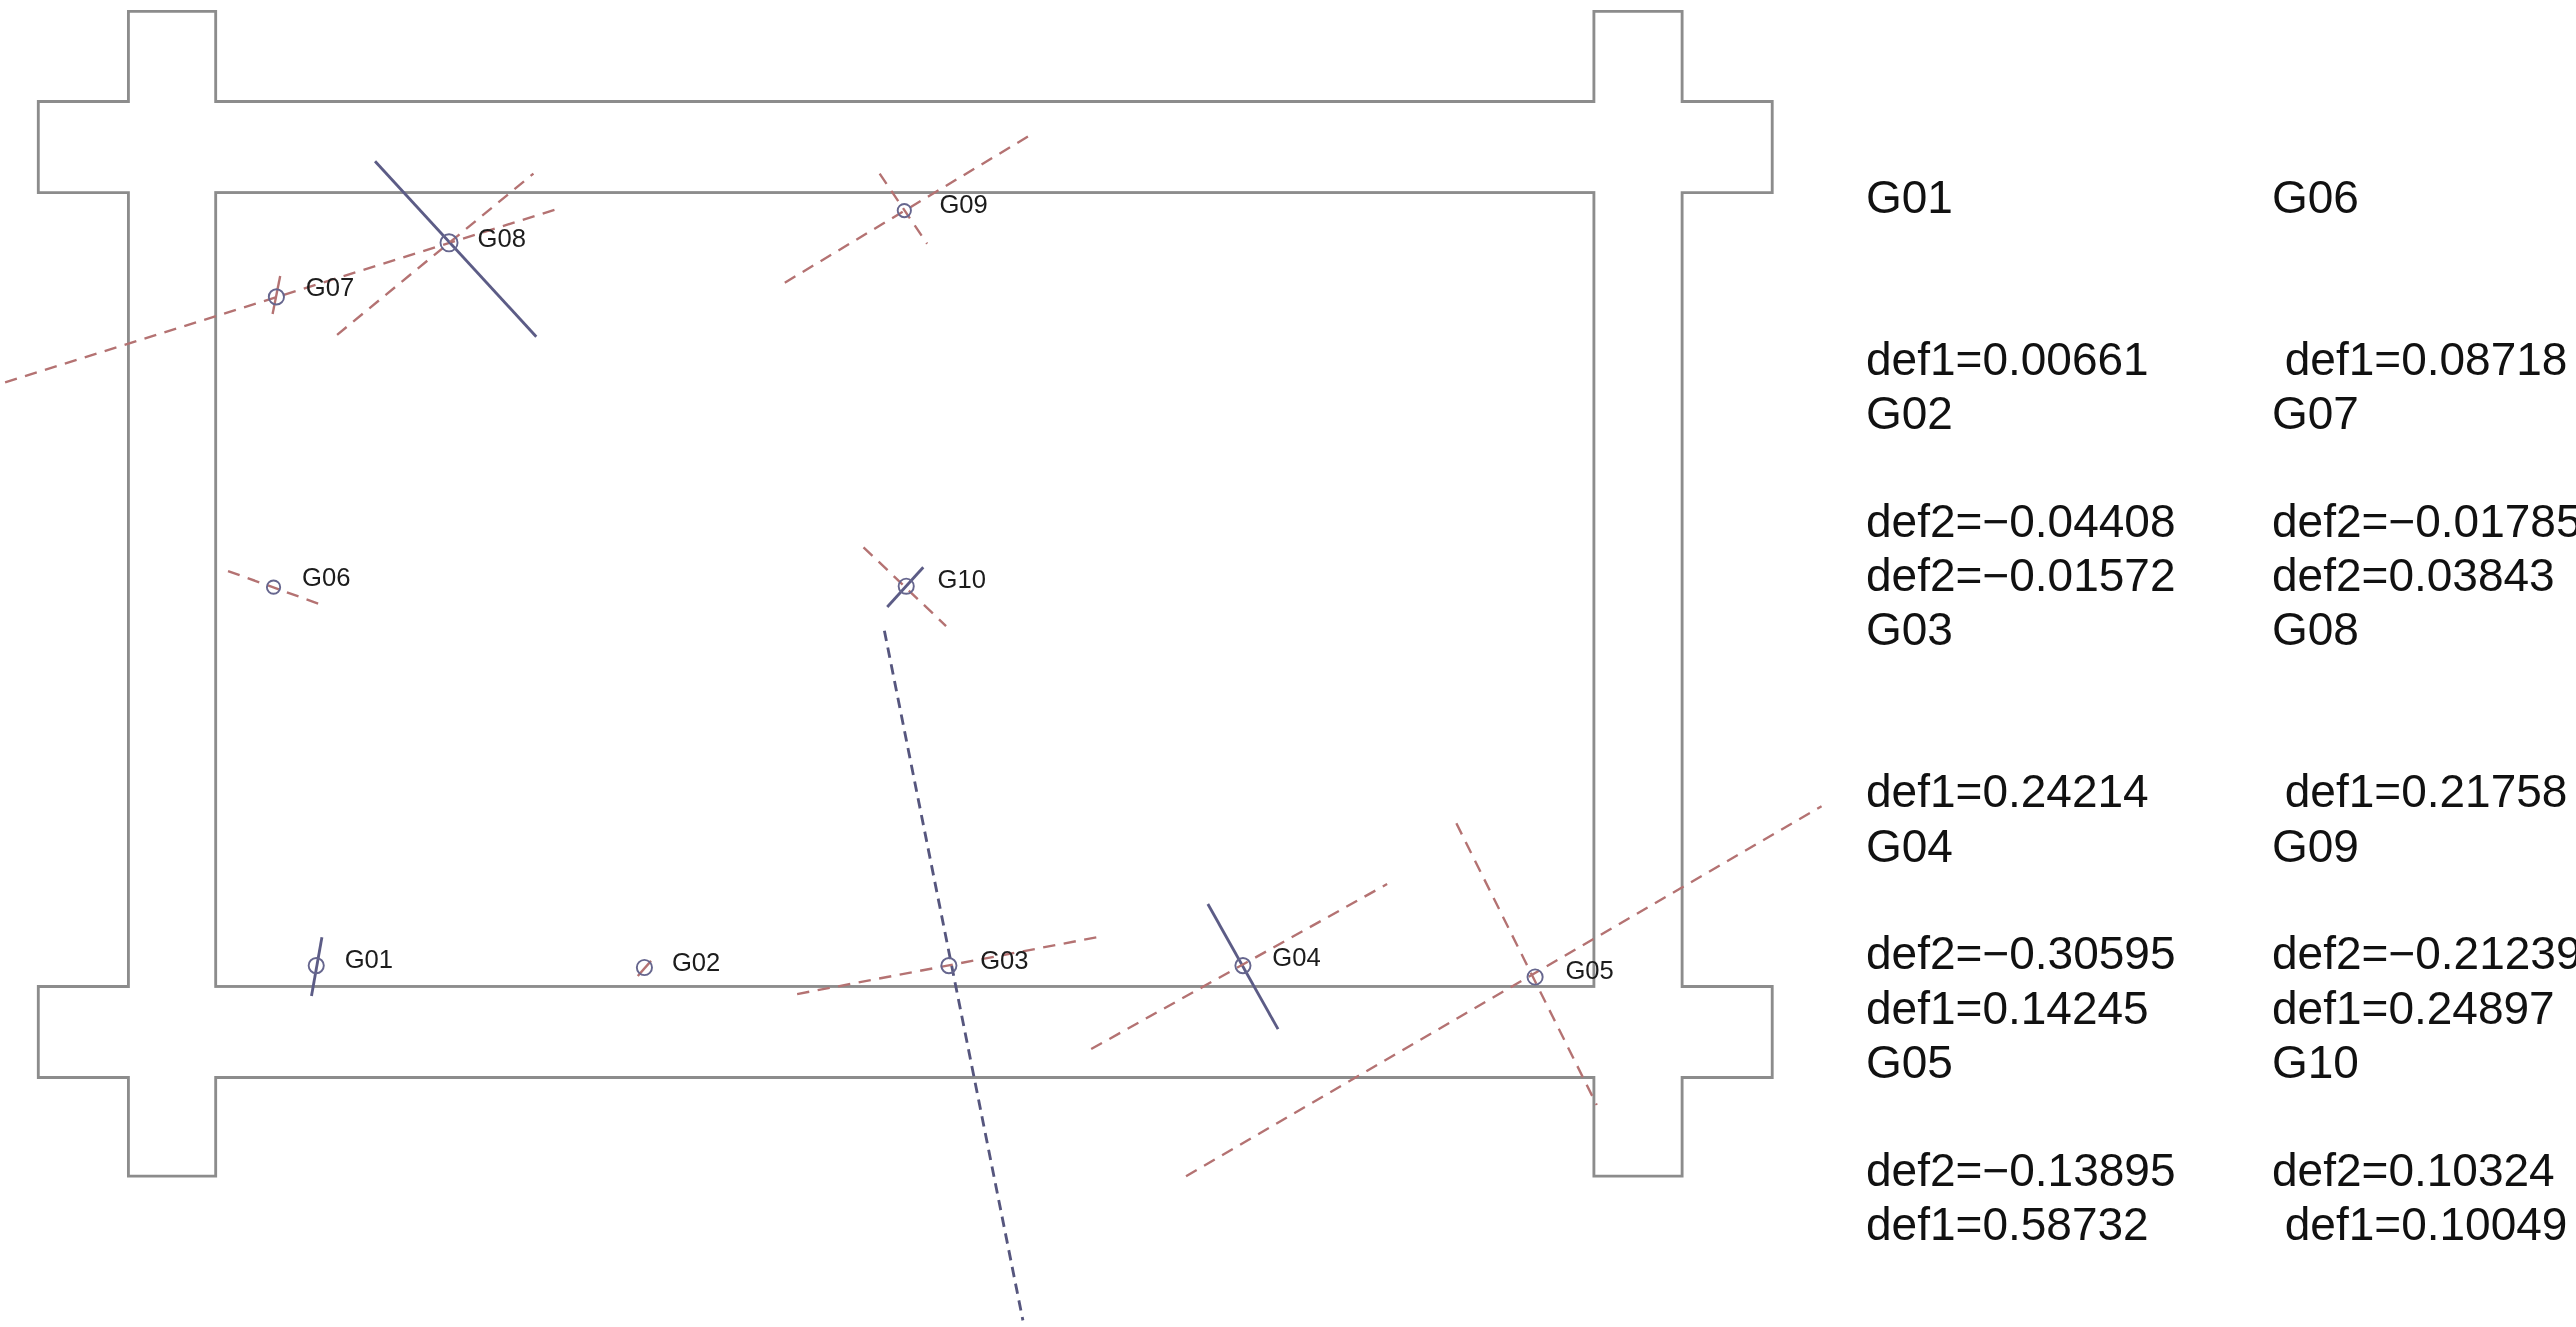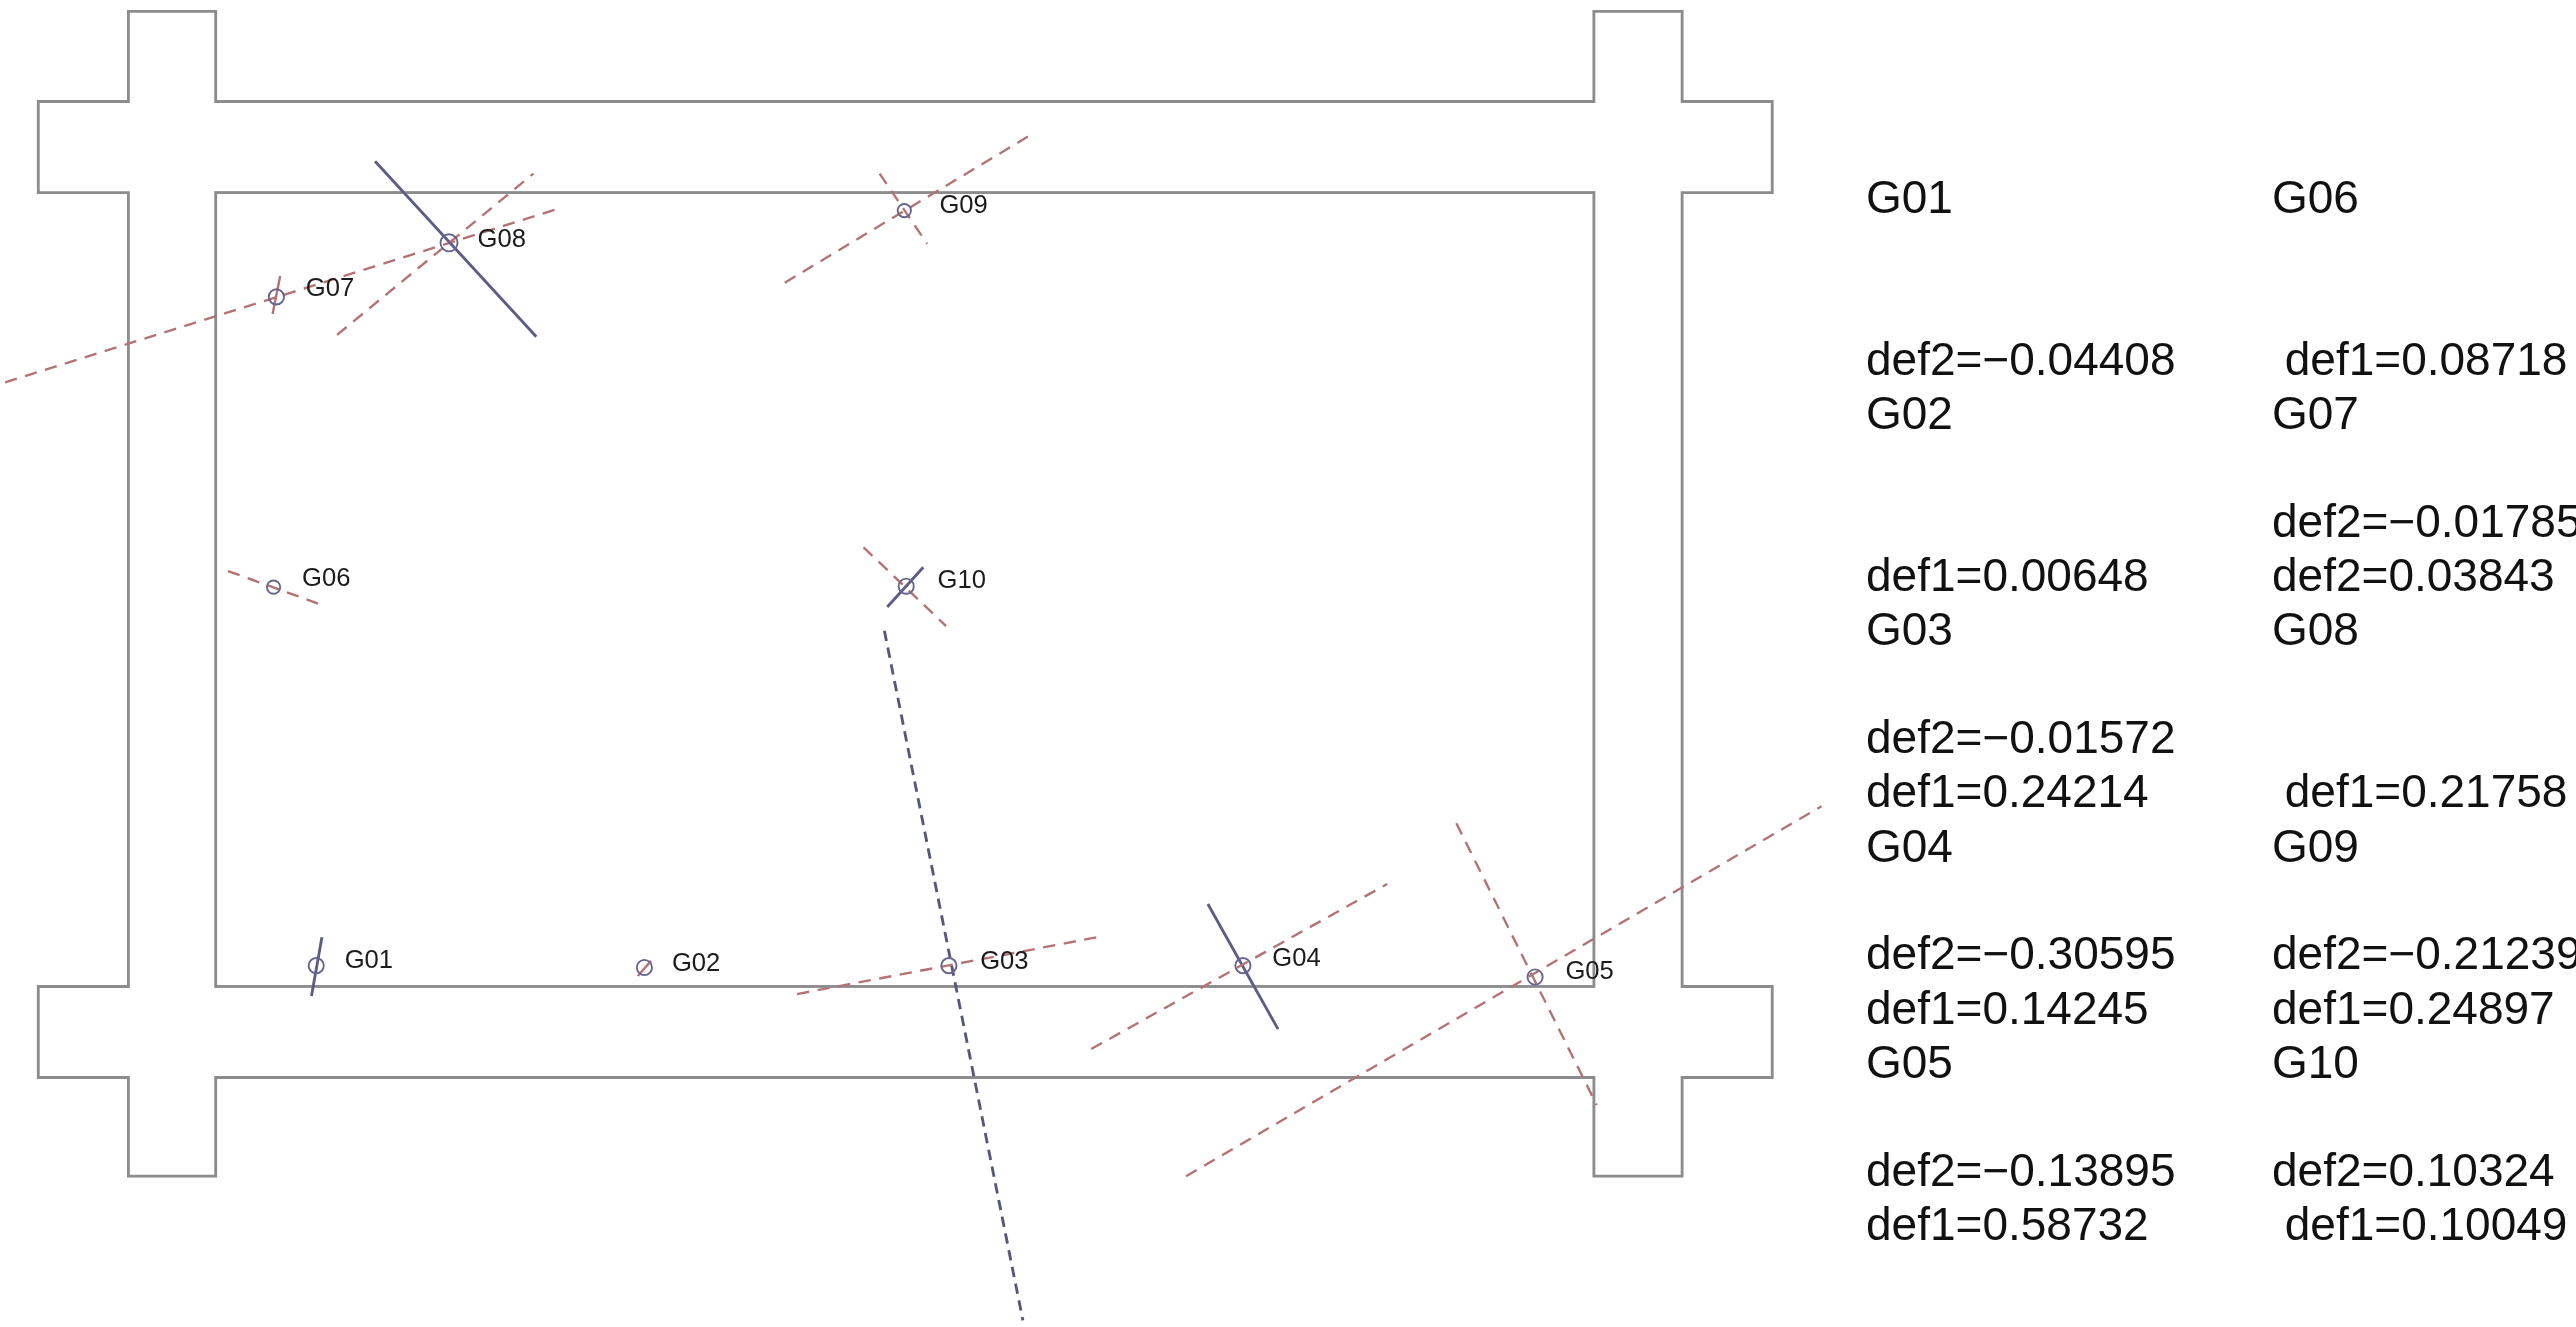--- a/index.html
+++ b/index.html
@@ -54,25 +54,25 @@
       <text x="990" y="225" fill="#1c1c1c" font-size="27" font-family="&quot;Liberation Sans&quot;, sans-serif">G09</text>
       <line x1="973" y1="598" x2="935" y2="640" stroke="#5c5c86" stroke-width="3" stroke-linecap="butt"></line>
       <line x1="910" y1="577" x2="997" y2="660" stroke="#b47272" stroke-width="2.5" stroke-linecap="butt" stroke-dasharray="13 9"></line>
       <circle cx="955" cy="618" r="8" fill="none" stroke="#66668e" stroke-width="2"></circle>
       <text x="988" y="620" fill="#1c1c1c" font-size="27" font-family="&quot;Liberation Sans&quot;, sans-serif">G10</text>
     </svg>
 
   <div class="readout-col" id="col-left" style="left: 1866px;">
     <div class="readout-group rt0" style="color: rgb(17, 17, 17);">
       <div>G01</div>
+      <div>def1=0.00661</div>
       <div>def2=−0.04408</div>
     </div>
     <div class="readout-group rt1" style="color: rgb(17, 17, 17);">
       <div>G02</div>
-      <div>def1=0.00648</div>
       <div>def2=−0.01572</div>
     </div>
     <div class="readout-group rt2" style="color: rgb(17, 17, 17);">
       <div>G03</div>
       <div>def1=0.24214</div>
       <div>def2=−0.30595</div>
     </div>
     <div class="readout-group rt3" style="color: rgb(17, 17, 17);">
       <div>G04</div>
       <div>def1=0.14245</div>

